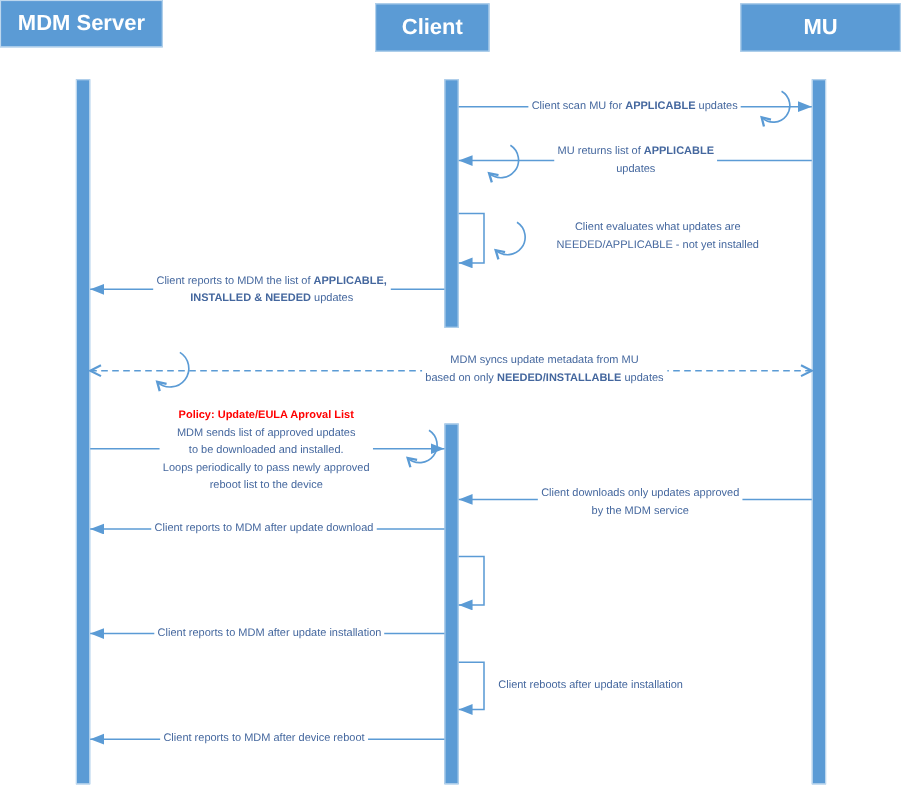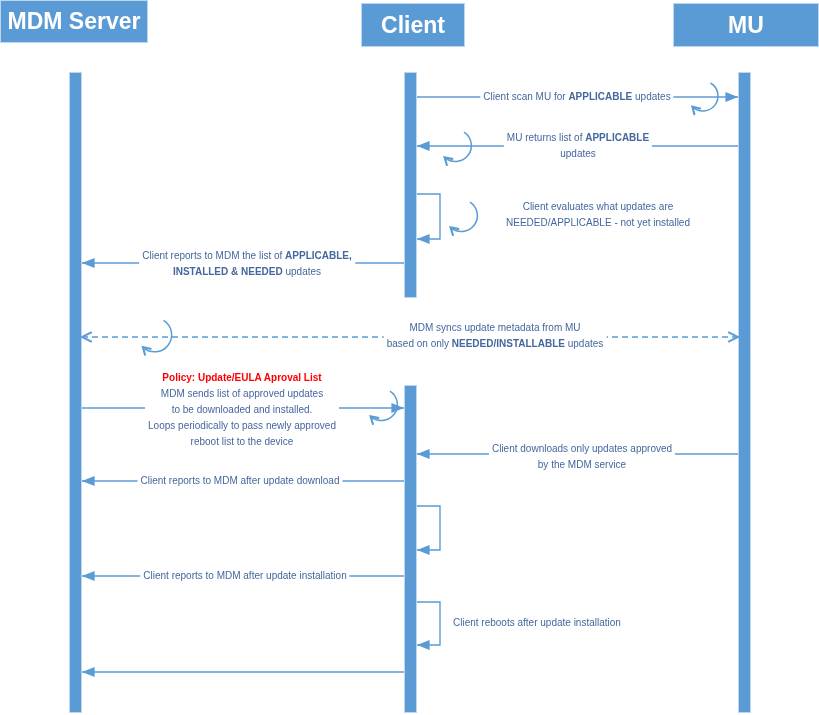--- a/index.html
+++ b/index.html
@@ -6,21 +6,21 @@
     --bar:#5b9bd5; --bar-border:#bdd7ee; --line:#5b9bd5;
     --text:#44679e; --policy:#ff0000; --header-text:#ffffff; --background:#ffffff;
   }
   html,body{margin:0;padding:0;background:var(--background);}
   .canvas{
     position:relative; width:819px; height:715px; background:var(--background);
     font-family:"Liberation Sans", sans-serif; overflow:hidden;
   }
   .actor{
     position:absolute; background:var(--bar); border:1px solid var(--bar-border);
-    color:var(--header-text); font-weight:bold; font-size:23px;
+    color:var(--header-text); font-weight:bold; font-size:20px;
     display:flex; align-items:center; justify-content:center; box-sizing:border-box;
   }
   .bar{
     position:absolute; width:13px; background:var(--bar);
     border:1px solid var(--bar-border); box-sizing:border-box;
   }
   svg.overlay{position:absolute; left:0; top:0;}
   svg .msgline{stroke:var(--line); stroke-width:1.4; fill:none;}
   svg .dashedline{stroke:var(--line); stroke-width:1.4; fill:none; stroke-dasharray:6 4;}
   svg .looparc{stroke:var(--line); stroke-width:1.5; fill:none;}
@@ -34,21 +34,21 @@
   .label.leftalign{transform:none; text-align:left;}
   .label .b, .label span.b{font-weight:bold;}
   .label span.policy{color:var(--policy);font-weight:bold;}
 </style>
 </head>
 <body>
 
 <div class="canvas">
 
   <div class="actor" style="left:0;top:5;width:148px;height:43px;">MDM Server</div>
-  <div class="actor" style="left:341px;top:3px;width:104px;height:44px;margin-left:20px;">Client</div>
+  <div class="actor" style="left:341px;top:3px;width:104px;height:44px;">Client</div>
   <div class="actor" style="left:673px;top:3px;width:146px;height:44px;">MU</div>
 
   <div class="bar" style="left:69px;top:72px;height:641px;"></div>
   <div class="bar" style="left:404px;top:72px;height:226px;"></div>
   <div class="bar" style="left:404px;top:385px;height:328px;"></div>
   <div class="bar" style="left:738px;top:72px;height:641px;"></div>
 
   <svg class="overlay" width="819" height="715">
     <defs>
       <marker id="head" markerWidth="10" markerHeight="8" refX="9" refY="3.5" orient="auto">
@@ -138,14 +138,17 @@
 
 
   <div class="label" style="left:245px;top:568px;">
     <div><span>Client reports to MDM after update installation</span></div>
   </div>
 
   <div class="label leftalign" style="left:450px;top:615px;">
     <div><span>Client reboots after update installation</span></div>
   </div>
 
+  <div class="label" style="left:240px;top:664px;">
+    <div><span>Client reports to MDM after device reboot</span></div>
+  </div>
 
 </div>
 
 </body></html>

